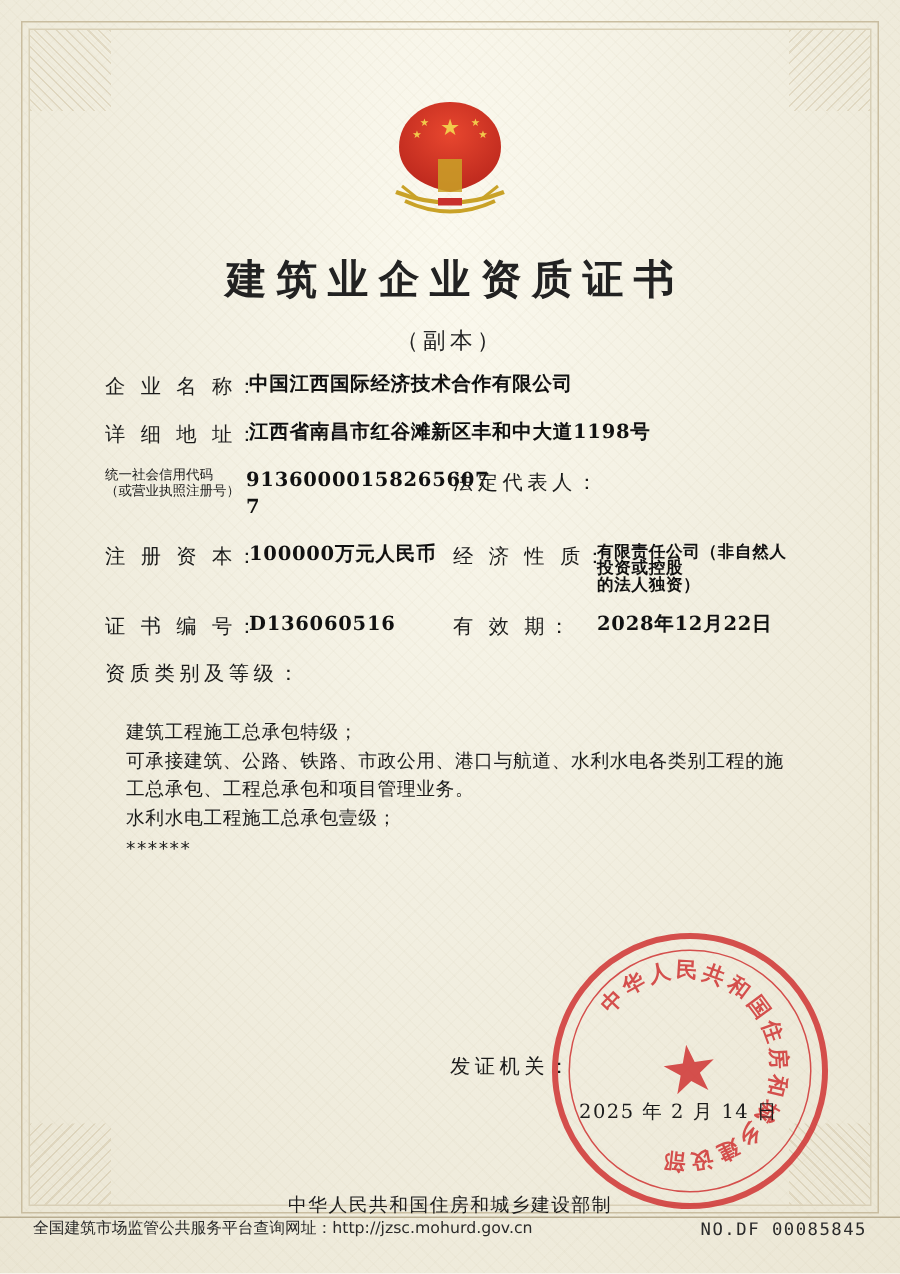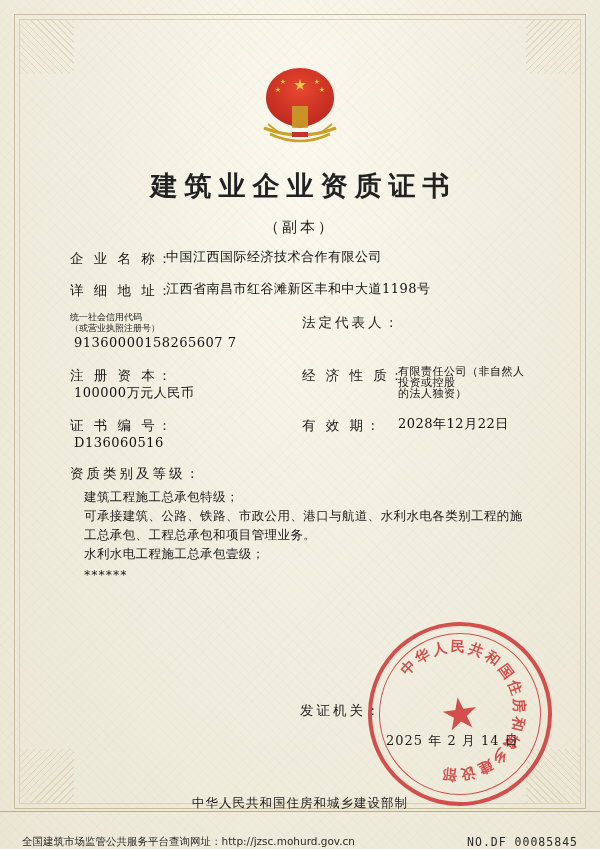--- a/index.html
+++ b/index.html
@@ -115,42 +115,43 @@
     padding-top: 0;
     text-align: left;
   }
   .val {
     font-size: 13px;
     line-height: 18px;
     margin-left: 4px;
     color: #111;
     letter-spacing: 0.5px;
     flex: 1;
+    font-weight: bold;
   }
   .val.hand {
     font-family: "DejaVu Serif", serif;
   }
   .two-col {
     display: flex;
     margin-bottom: 13px;
   }
-  .col-l { width: 232px; display: flex; align-items: flex-start; flex-direction: column; }
+  .col-l { width: 232px; display: flex; align-items: flex-start; }
   .col-r { flex: 1; display: flex; align-items: flex-start; }
   .lbl.w2 { width: 92px; }
   .val.small2 {
     font-size: 11px;
     line-height: 11px;
     padding-top: 1px;
   }
 
   .qual-head {
     font-size: 13.5px;
     letter-spacing: 3px;
     margin-top: 6px;
-    margin-bottom: 4px;
+    margin-bottom: 20px;
   }
   .qual-body {
     font-size: 12.5px;
     line-height: 19px;
     padding-left: 14px;
     letter-spacing: 0.4px;
   }
   .qual-body .ln { white-space: nowrap; }
   .qual-body .wrap { white-space: normal; }
 
@@ -216,21 +217,21 @@
     color: #1b1b1b;
     margin-top: 29px;
   }
 
   .footer {
     position: absolute;
     left: 0; right: 0; bottom: 0;
     height: 38px;
     border-top: 1px solid #b9ad90;
     display: flex;
-    align-items: flex-end;
+    align-items: flex-start;
     justify-content: space-between;
     padding: 0 22px;
     box-sizing: border-box;
     font-family: "DejaVu Sans", sans-serif;
     font-size: 10.5px;
     color: #2a2a2a;
   }
   .footer .right {
     font-family: "DejaVu Sans Mono", monospace;
     font-size: 11.5px;

